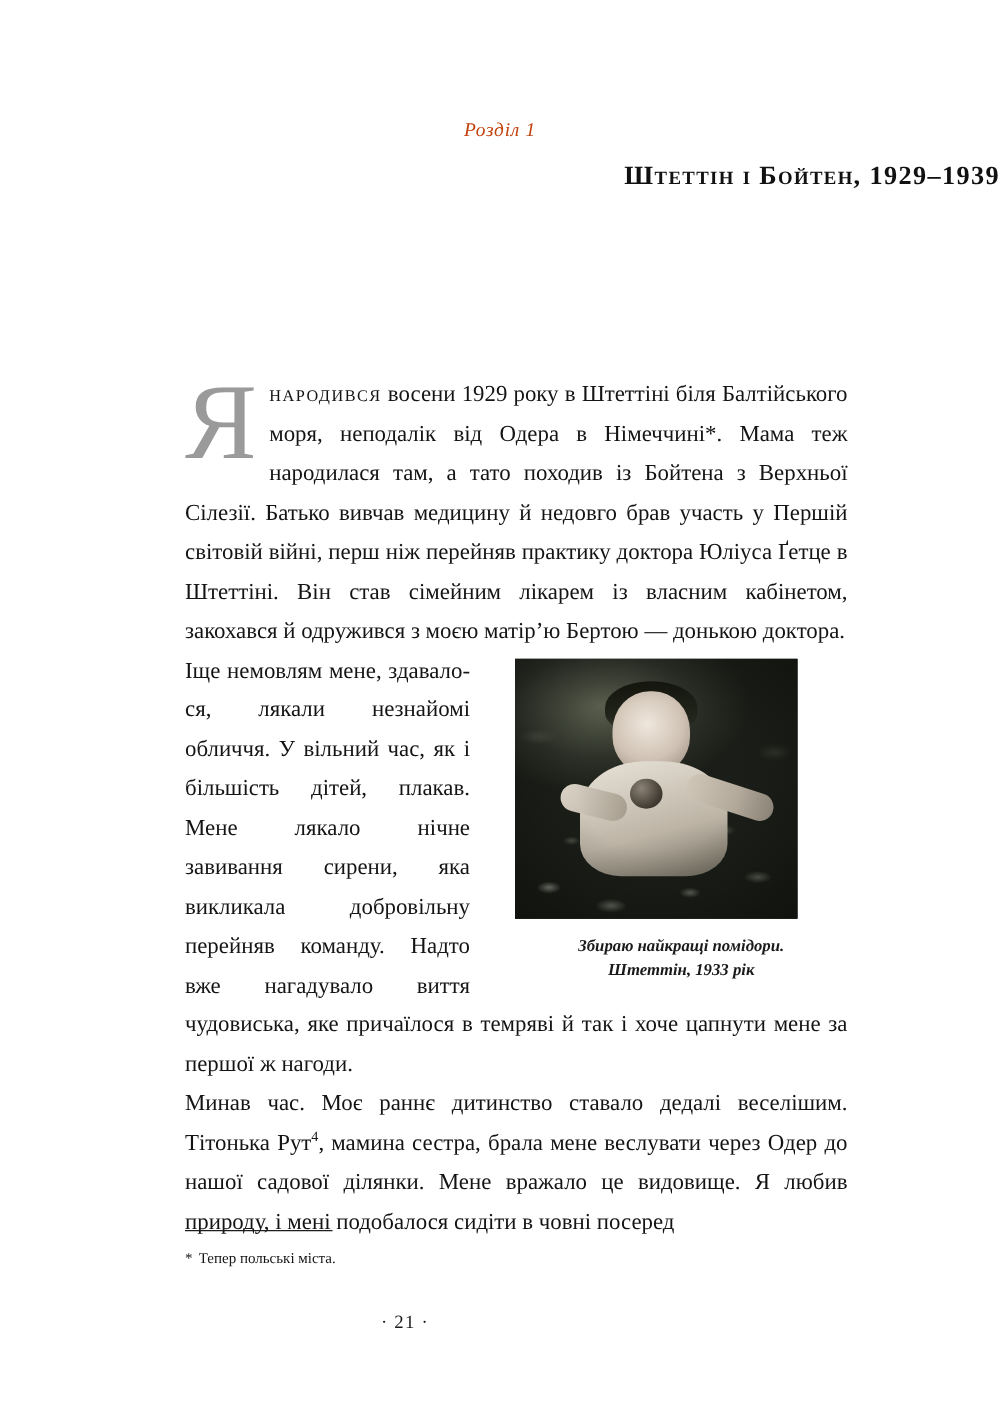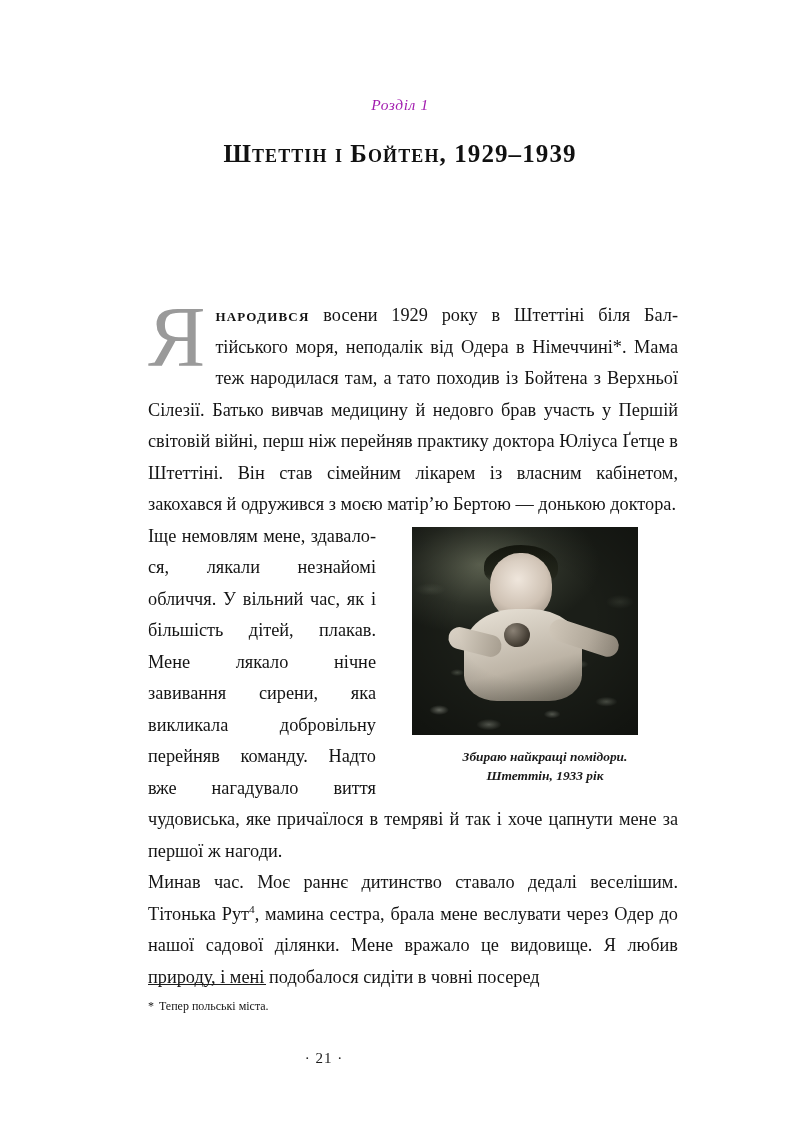--- a/index.html
+++ b/index.html
@@ -30,31 +30,32 @@
     top: 96px;
     left: 0;
     width: 800px;
     text-align: center;
   }
   .chapter-label {
     font-family: "Liberation Serif", "DejaVu Serif", serif;
     font-style: italic;
     font-size: 15.5px;
     letter-spacing: 0.6px;
-    color: #a21caf;
-    margin-bottom: 26px;
+    color: #c2410c;
+    margin-bottom: 14px;
   }
   .chapter-title {
     font-family: "Liberation Serif", "DejaVu Serif", serif;
-    font-size: 25px;
+    font-size: 21px;
     font-weight: 700;
     letter-spacing: 1.1px;
     color: #111111;
     font-variant: small-caps;
     text-transform: none;
+    text-align: right;
   }
 
   
   .body-col {
     position: absolute;
     left: 148px;
     top: 300px;
     width: 530px;
   }
 
@@ -82,21 +83,20 @@
     font-family: "Liberation Serif", "DejaVu Serif", serif;
     font-size: 86px;
     line-height: 70px;
     padding: 2px 10px 0 0;
     color: #9a9a9a;
     font-weight: 400;
   }
   .smallcaps-lead {
     font-variant: small-caps;
     letter-spacing: 1.2px;
-    font-weight: bold;
   }
 
   
   .figure {
     float: right;
     width: 266px;
     margin: 6px 0 6px 36px;
   }
   .photo {
     width: 226px;

